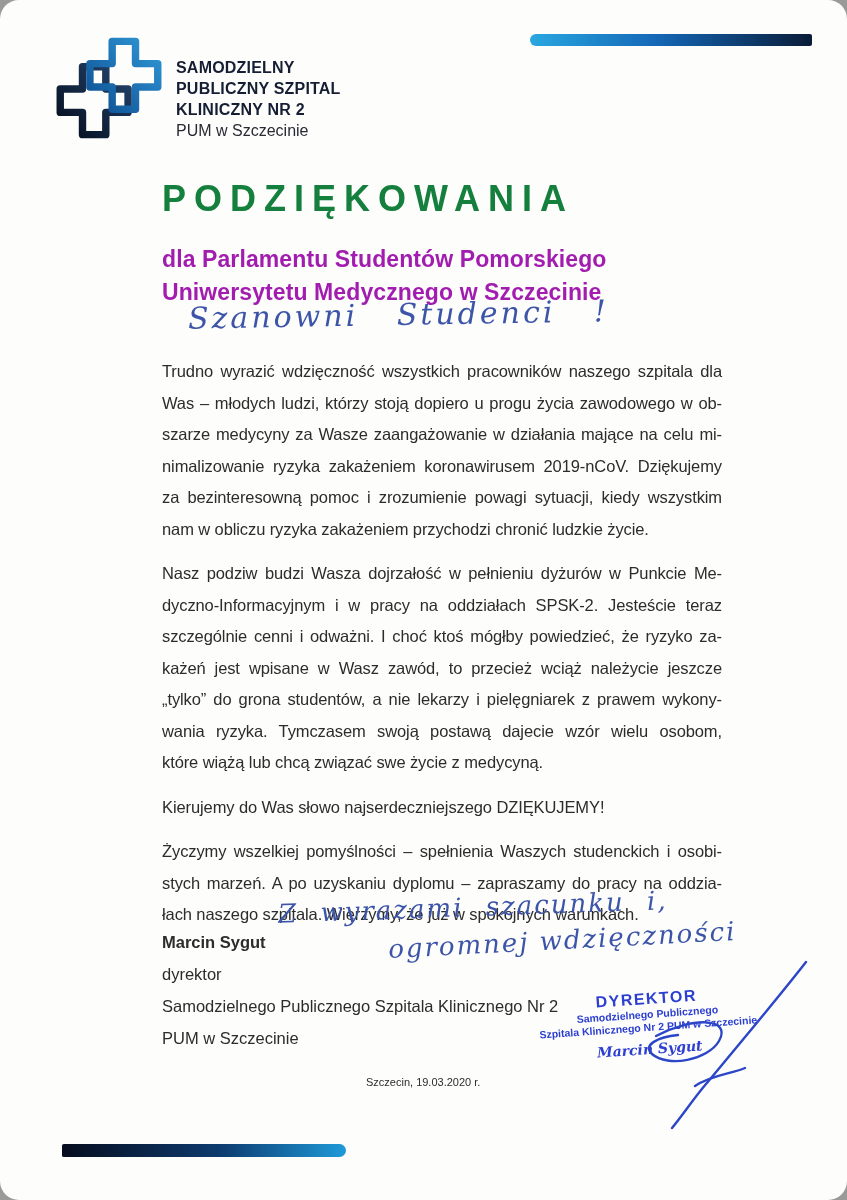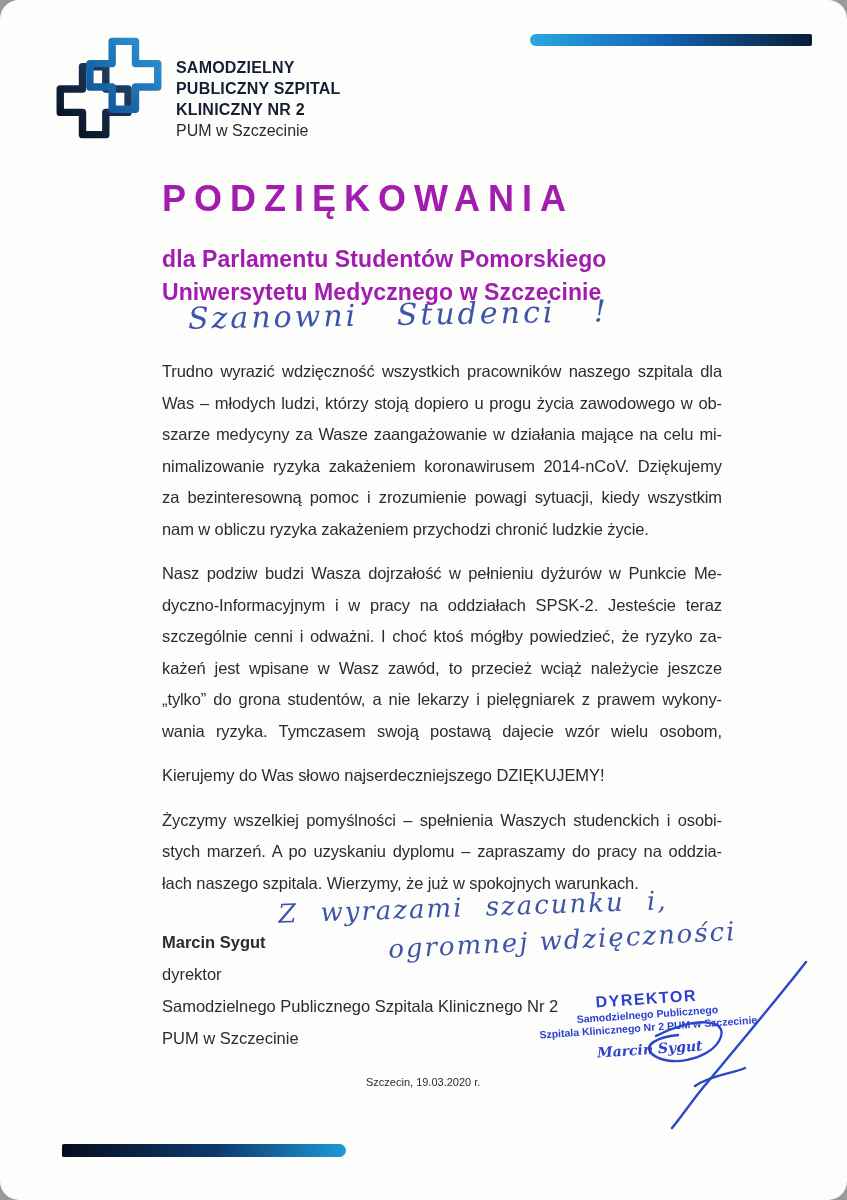--- a/index.html
+++ b/index.html
@@ -19,21 +19,21 @@
     background:linear-gradient(90deg,#2aa7e0 0%,#1467b6 45%,#0a1c38 100%);
   }
   .bottom-bar{
     position:absolute;left:62px;top:1144px;width:284px;height:13px;
     border-radius:2px 7px 7px 2px;
     background:linear-gradient(90deg,#060d1e 0%,#0d3a6e 55%,#1e9ad8 100%);
   }
   
   .title{
     position:absolute;left:162px;top:178px;
-    font-size:36px;font-weight:bold;letter-spacing:8px;color:#a21caf;
+    font-size:36px;font-weight:bold;letter-spacing:8px;color:#15803d;
   }
   .subtitle{
     position:absolute;left:162px;top:243px;
     font-size:23px;font-weight:bold;line-height:33px;color:#a21caf;letter-spacing:.1px;
   }
   
   .hand{
     font-family:"DejaVu Serif",serif;font-style:italic;color:#3d55a8;
     white-space:nowrap;
   }
@@ -100,31 +100,32 @@
     <div>Uniwersytetu Medycznego w Szczecinie</div>
   </div>
 
   <div class="hand greeting">Szanowni Studenci !</div>
 
   <div class="body-text">
       <div class="para">
         <div class="line">Trudno wyrazić wdzięczność wszystkich pracowników naszego szpitala dla</div>
         <div class="line">Was – młodych ludzi, którzy stoją dopiero u progu życia zawodowego w ob-</div>
         <div class="line">szarze medycyny za Wasze zaangażowanie w działania mające na celu mi-</div>
-        <div class="line">nimalizowanie ryzyka zakażeniem koronawirusem 2014-nCoV. Dziękujemy</div>
+        <div class="line">nimalizowanie ryzyka zakażeniem koronawirusem 2019-nCoV. Dziękujemy</div>
         <div class="line">za bezinteresowną pomoc i zrozumienie powagi sytuacji, kiedy wszystkim</div>
         <div class="line last">nam w obliczu ryzyka zakażeniem przychodzi chronić ludzkie życie.</div>
       </div>
       <div class="para">
         <div class="line">Nasz podziw budzi Wasza dojrzałość w pełnieniu dyżurów w Punkcie Me-</div>
         <div class="line">dyczno-Informacyjnym i w pracy na oddziałach SPSK-2. Jesteście teraz</div>
         <div class="line">szczególnie cenni i odważni. I choć ktoś mógłby powiedzieć, że ryzyko za-</div>
         <div class="line">każeń jest wpisane w Wasz zawód, to przecież wciąż należycie jeszcze</div>
         <div class="line">„tylko” do grona studentów, a nie lekarzy i pielęgniarek z prawem wykony-</div>
         <div class="line">wania ryzyka. Tymczasem swoją postawą dajecie wzór wielu osobom,</div>
+        <div class="line last">które wiążą lub chcą związać swe życie z medycyną.</div>
       </div>
       <div class="para">
         <div class="line last">Kierujemy do Was słowo najserdeczniejszego DZIĘKUJEMY!</div>
       </div>
       <div class="para">
         <div class="line">Życzymy wszelkiej pomyślności – spełnienia Waszych studenckich i osobi-</div>
         <div class="line">stych marzeń. A po uzyskaniu dyplomu – zapraszamy do pracy na oddzia-</div>
         <div class="line last">łach naszego szpitala. Wierzymy, że już w spokojnych warunkach.</div>
       </div>
     </div>

